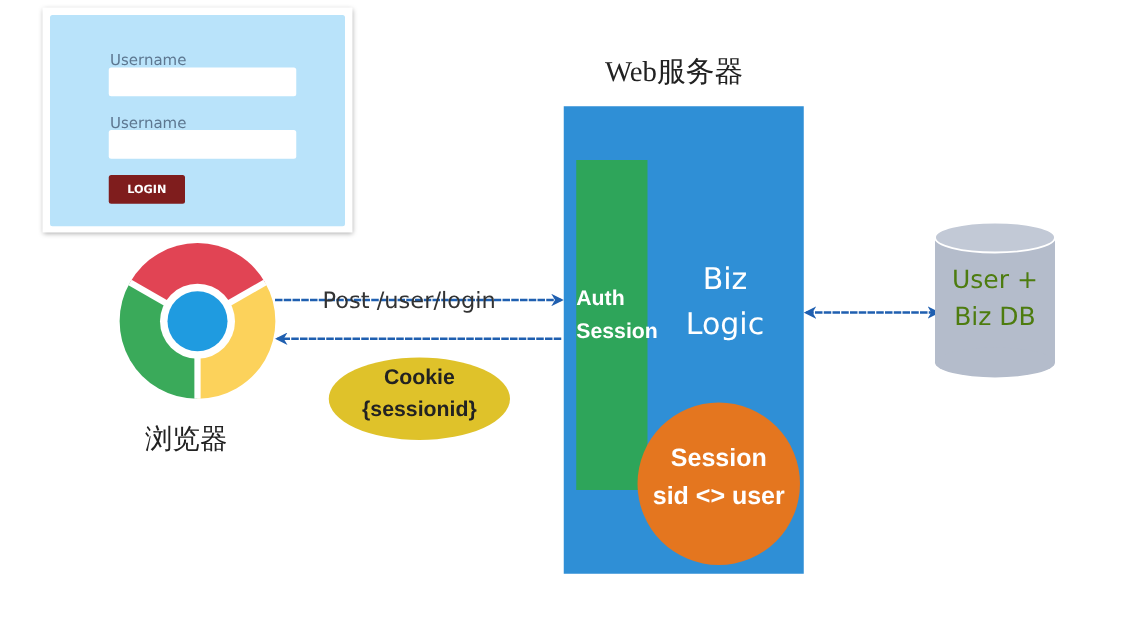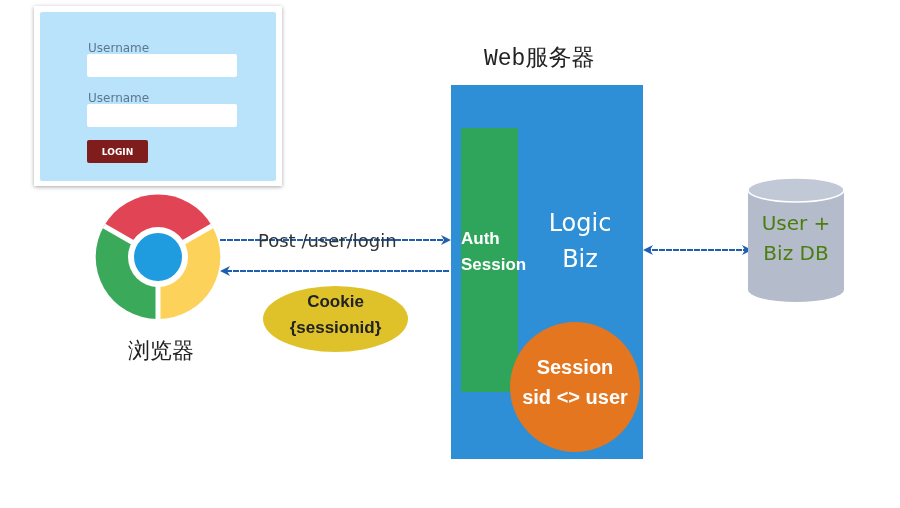--- a/index.html
+++ b/index.html
@@ -6,23 +6,23 @@
     body { width: 900px; height: 508px; background: #ffffff; position: relative; overflow: hidden; font-family: "Liberation Sans", "DejaVu Sans", sans-serif; }
     .abs { position: absolute; }
 
     
     .login-card { left: 34px; top: 6px; width: 248px; height: 180px; background: #fff; box-shadow: 0 1px 4px rgba(0,0,0,0.35); }
     .login-inner { position: absolute; left: 6px; top: 6px; right: 6px; bottom: 5px; background: #b9e3fa; border-radius: 2px; }
     .login-label { position: absolute; left: 48px; font-size: 12px; color: #5d7790; font-family: "DejaVu Sans", sans-serif; }
     .login-field { position: absolute; left: 47px; width: 150px; height: 23px; background: #fff; border-radius: 2px; border: none; outline: none; padding: 0 4px; box-sizing: border-box; font-size: 10px; }
     .login-btn { position: absolute; left: 47px; top: 128px; width: 61px; height: 23px; background: #7f1d1d; color: #fff; font-size: 9px; font-weight: bold; border: none; border-radius: 2px; display:flex; align-items:center; justify-content:center; font-family: "DejaVu Sans", sans-serif; }
 
-    .browser-label { left: 128px; top: 336px; font-size: 22px; color: #222; font-family: "DejaVu Sans", sans-serif; }
+    .browser-label { left: 116px; top: 336px; font-size: 22px; color: #222; font-family: "DejaVu Sans", sans-serif; }
 
-    .server-title { left: 484px; top: 42px; font-size: 23px; color: #222; font-family: Liberation Mono, monospace; text-align: center; }
+    .server-title { left: 484px; top: 42px; font-size: 23px; color: #222; font-family: Liberation Serif, serif; text-align: center; }
     .server-box { left: 451px; top: 85px; width: 192px; height: 374px; background: #2f8fd6; }
     .auth-filter { left: 461px; top: 128px; width: 57px; height: 264px; background: #2ea55a; }
     .auth-label { left: 461px; top: 226px; width: 33px; text-align: center; color: #fff; font-weight: bold; font-size: 17px; line-height: 26px; }
     .biz-label { left: 540px; top: 205px; width: 80px; text-align: center; color: #fff; font-size: 24px; line-height: 36px; font-family: "DejaVu Sans", sans-serif; font-weight: normal; }
     .session { left: 510px; top: 322px; width: 130px; height: 130px; border-radius: 50%; background: #e4761f; }
     .session-label { left: 510px; top: 352px; width: 130px; text-align: center; color: #fff; font-weight: bold; font-size: 20px; line-height: 30px; }
 
     .cookie { left: 263px; top: 286px; width: 145px; height: 66px; border-radius: 50%; background: #dfc22a; }
     .cookie-label { left: 263px; top: 289px; width: 145px; text-align: center; color: #222; font-weight: bold; font-size: 17px; line-height: 26px; }
 
@@ -90,22 +90,22 @@
 </div>
 
 <div class="abs server-title">Web服务器</div>
 <div class="abs server-box"></div>
 <div class="abs auth-filter"></div>
 <div class="abs auth-label">
   <div>Auth</div>
   <div>Session</div>
 </div>
 <div class="abs biz-label">
+  <div>Biz</div>
   <div>Logic</div>
-  <div>Biz</div>
 </div>
 <div class="abs session"></div>
 <div class="abs session-label">
   <div>Session</div>
   <div>sid &lt;&gt; user</div>
 </div>
 
 <div class="abs db-label">
   <div>User +</div>
   <div>Biz DB</div>

